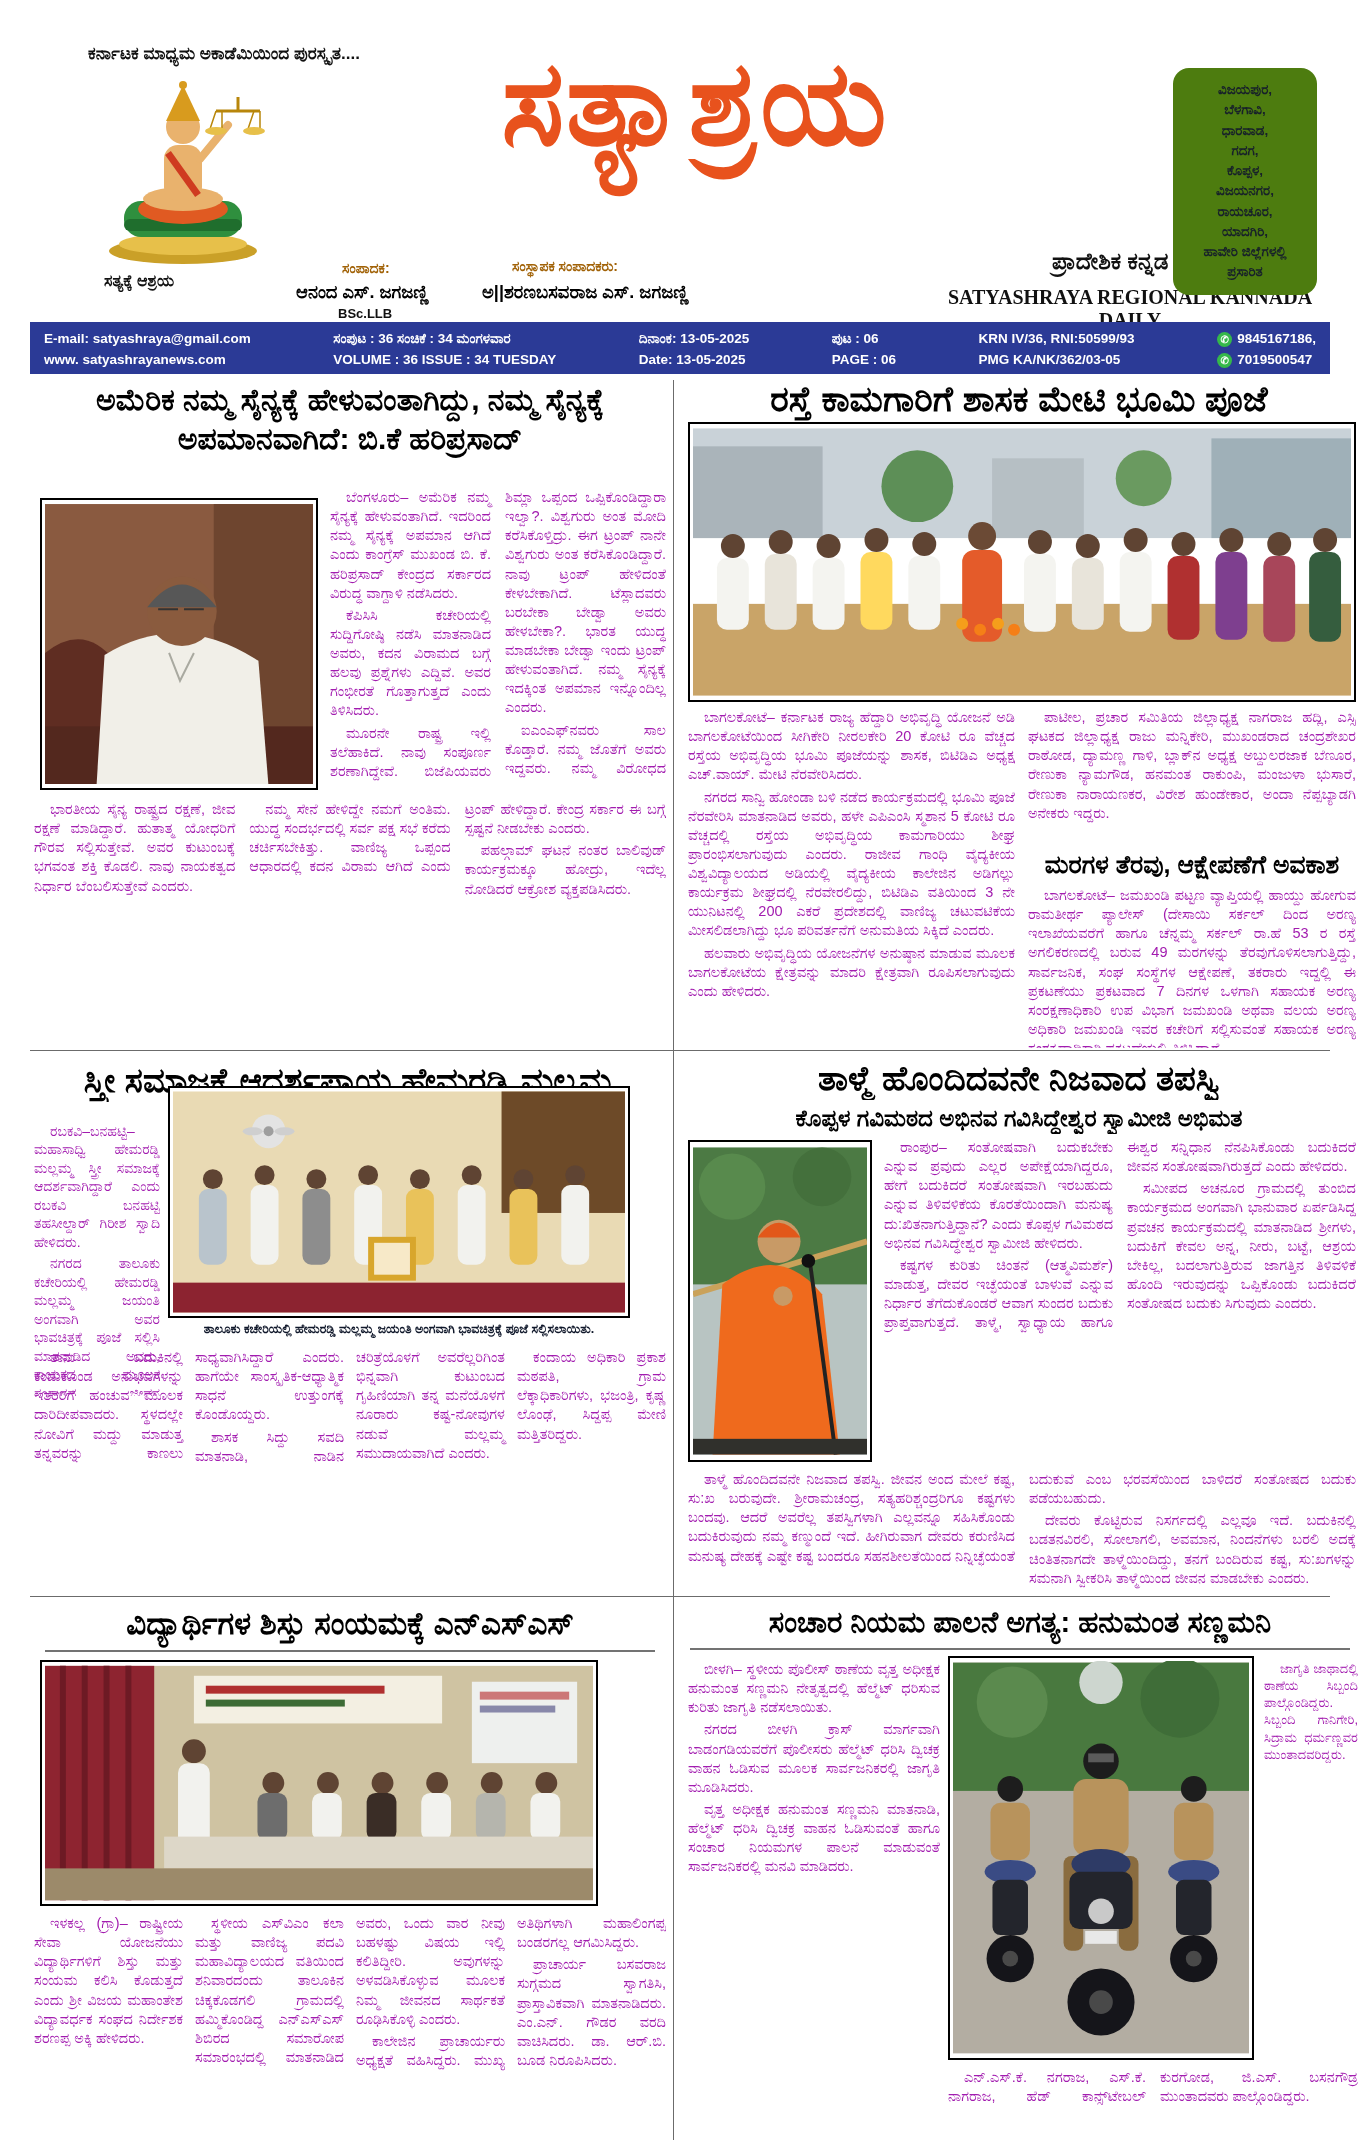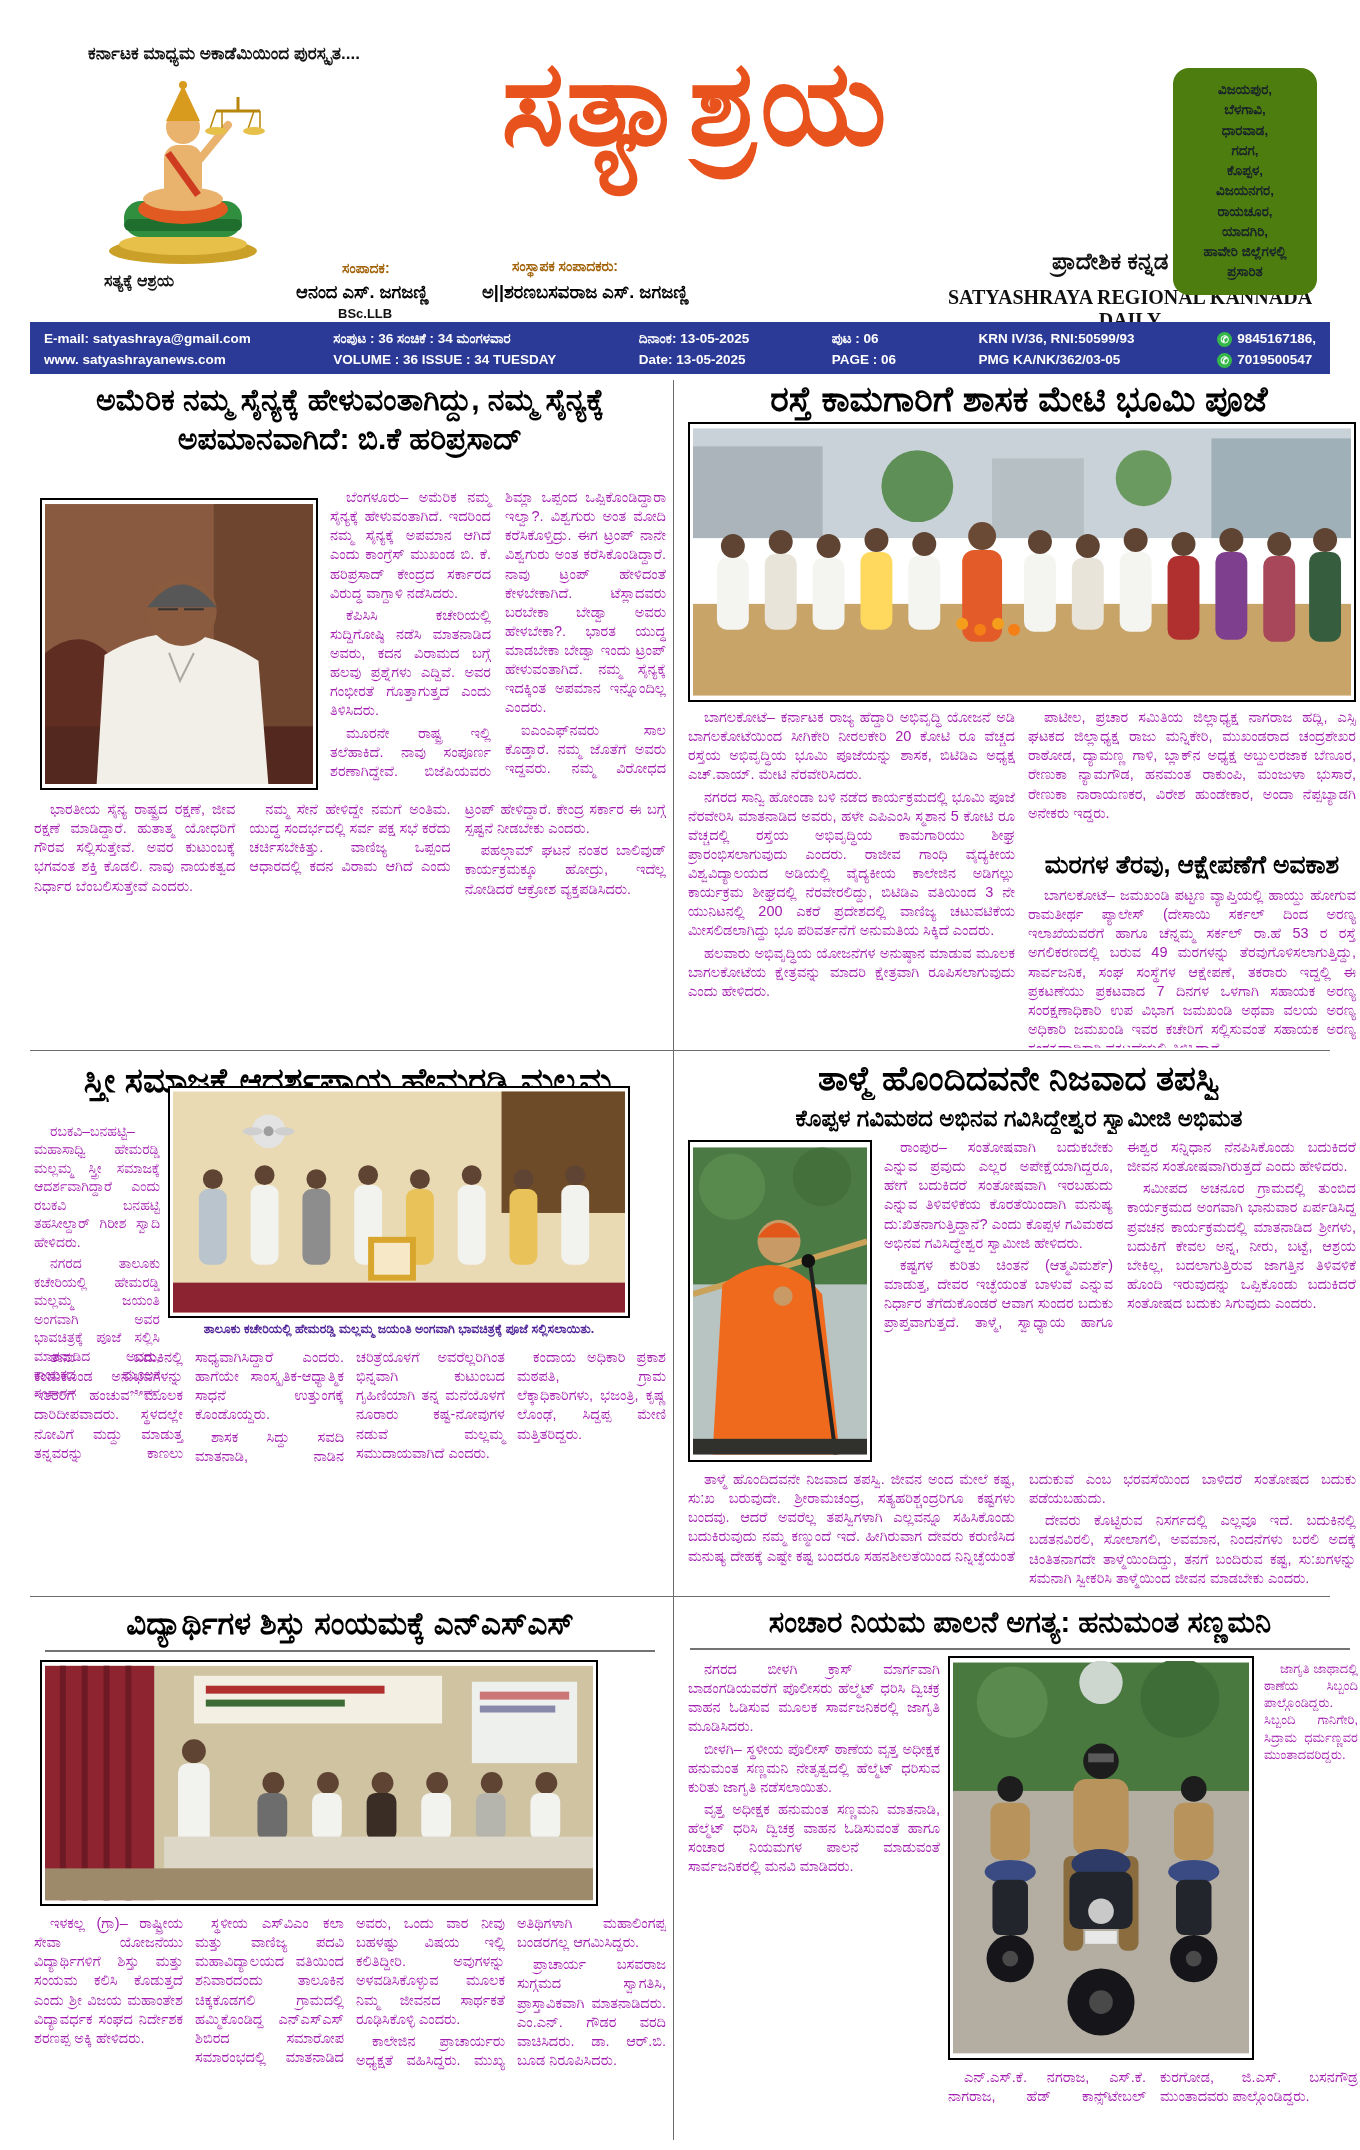--- a/index.html
+++ b/index.html
@@ -19,21 +19,21 @@
   .rule-h{height:1px;background:#6b6b6b;}
   .masthead-title{font-weight:bold;text-align:center;line-height:1.05;letter-spacing:2px;}
   .yellowbox{background:#4d7c0f;border-radius:16px;text-align:center;font-weight:bold;
              font-size:13.5px;line-height:1.5;color:#17202a;padding:12px 6px;}
   .infobar{background:#2b3a96;color:#fff;display:flex;align-items:flex-end;
            font-weight:bold;font-size:13.5px;line-height:1.55;padding:3px 14px;box-sizing:border-box;}
   .infobar .cell{white-space:nowrap;}
   .wa-row{display:flex;align-items:center;gap:5px;}
   .wa-icon{display:inline-flex;width:15px;height:15px;border-radius:50%;background:#35b84a;
            color:#fff;font-size:10px;align-items:center;justify-content:center;}
-  .caption{font-size:12.5px;font-weight:bold;text-align:center;color:#4c1d95;}
+  .caption{font-size:12.5px;font-weight:bold;text-align:center;color:#0f172a;}
   .underlined{border-bottom:2px solid #737373;padding-bottom:6px;}
   .edlabel{font-weight:bold;font-size:14px;color:#a16207;text-align:right;}
   .edname{font-weight:bold;font-size:18px;color:#000;}
 </style>
 </head>
 <body>
 
 <div class="page">
 
   <div class="abs" style="left:88px;top:44px;font-size:17px;font-weight:bold;">ಕರ್ನಾಟಕ ಮಾಧ್ಯಮ ಅಕಾಡೆಮಿಯಿಂದ ಪುರಸ್ಕೃತ....</div>
@@ -328,22 +328,22 @@
   <div class="abs body-text cols4" style="left:34px;top:1914px;width:632px;height:214px;">
     <p>ಇಳಕಲ್ಲ (ಗ್ರಾ)– ರಾಷ್ಟ್ರೀಯ ಸೇವಾ ಯೋಜನೆಯು ವಿದ್ಯಾರ್ಥಿಗಳಿಗೆ ಶಿಸ್ತು ಮತ್ತು ಸಂಯಮ ಕಲಿಸಿ ಕೊಡುತ್ತದೆ ಎಂದು ಶ್ರೀ ವಿಜಯ ಮಹಾಂತೇಶ ವಿದ್ಯಾವರ್ಧಕ ಸಂಘದ ನಿರ್ದೇಶಕ ಶರಣಪ್ಪ ಅಕ್ಕಿ ಹೇಳಿದರು.</p>
     <p>ಸ್ಥಳೀಯ ಎಸ್‌ವಿಎಂ ಕಲಾ ಮತ್ತು ವಾಣಿಜ್ಯ ಪದವಿ ಮಹಾವಿದ್ಯಾಲಯದ ವತಿಯಿಂದ ಶನಿವಾರದಂದು ತಾಲೂಕಿನ ಚಿಕ್ಕಕೊಡಗಲಿ ಗ್ರಾಮದಲ್ಲಿ ಹಮ್ಮಿಕೊಂಡಿದ್ದ ಎನ್‌ಎಸ್‌ಎಸ್ ಶಿಬಿರದ ಸಮಾರೋಪ ಸಮಾರಂಭದಲ್ಲಿ ಮಾತನಾಡಿದ ಅವರು, ಒಂದು ವಾರ ನೀವು ಬಹಳಷ್ಟು ವಿಷಯ ಇಲ್ಲಿ ಕಲಿತಿದ್ದೀರಿ. ಅವುಗಳನ್ನು ಅಳವಡಿಸಿಕೊಳ್ಳುವ ಮೂಲಕ ನಿಮ್ಮ ಜೀವನದ ಸಾರ್ಥಕತೆ ರೂಢಿಸಿಕೊಳ್ಳಿ ಎಂದರು.</p>
     <p>ಕಾಲೇಜಿನ ಪ್ರಾಚಾರ್ಯರು ಅಧ್ಯಕ್ಷತೆ ವಹಿಸಿದ್ದರು. ಮುಖ್ಯ ಅತಿಥಿಗಳಾಗಿ ಮಹಾಲಿಂಗಪ್ಪ ಬಂಡರಗಲ್ಲ ಆಗಮಿಸಿದ್ದರು.</p>
     <p>ಪ್ರಾಚಾರ್ಯ ಬಸವರಾಜ ಸುಗ್ಗಮದ ಸ್ವಾಗತಿಸಿ, ಪ್ರಾಸ್ತಾವಿಕವಾಗಿ ಮಾತನಾಡಿದರು. ಎಂ.ಎನ್. ಗೌಡರ ವರದಿ ವಾಚಿಸಿದರು. ಡಾ. ಆರ್.ಬಿ. ಬೂಡ ನಿರೂಪಿಸಿದರು.</p>
   </div>
 
   <div class="abs hl nowrap underlined" style="left:690px;top:1604px;width:660px;font-size:29px;">ಸಂಚಾರ ನಿಯಮ ಪಾಲನೆ ಅಗತ್ಯ: ಹನುಮಂತ ಸಣ್ಣಮನಿ</div>
 
   <div class="abs body-text" style="left:688px;top:1660px;width:252px;height:480px;">
+    <p>ಬೀಳಗಿ– ಸ್ಥಳೀಯ ಪೊಲೀಸ್ ಠಾಣೆಯ ವೃತ್ತ ಅಧೀಕ್ಷಕ ಹನುಮಂತ ಸಣ್ಣಮನಿ ನೇತೃತ್ವದಲ್ಲಿ ಹೆಲ್ಮೆಟ್ ಧರಿಸುವ ಕುರಿತು ಜಾಗೃತಿ ನಡೆಸಲಾಯಿತು.</p>
     <p>ನಗರದ ಬೀಳಗಿ ಕ್ರಾಸ್ ಮಾರ್ಗವಾಗಿ ಬಾಡಂಗಡಿಯವರೆಗೆ ಪೊಲೀಸರು ಹೆಲ್ಮೆಟ್ ಧರಿಸಿ ದ್ವಿಚಕ್ರ ವಾಹನ ಓಡಿಸುವ ಮೂಲಕ ಸಾರ್ವಜನಿಕರಲ್ಲಿ ಜಾಗೃತಿ ಮೂಡಿಸಿದರು.</p>
-    <p>ಬೀಳಗಿ– ಸ್ಥಳೀಯ ಪೊಲೀಸ್ ಠಾಣೆಯ ವೃತ್ತ ಅಧೀಕ್ಷಕ ಹನುಮಂತ ಸಣ್ಣಮನಿ ನೇತೃತ್ವದಲ್ಲಿ ಹೆಲ್ಮೆಟ್ ಧರಿಸುವ ಕುರಿತು ಜಾಗೃತಿ ನಡೆಸಲಾಯಿತು.</p>
     <p>ವೃತ್ತ ಅಧೀಕ್ಷಕ ಹನುಮಂತ ಸಣ್ಣಮನಿ ಮಾತನಾಡಿ, ಹೆಲ್ಮೆಟ್ ಧರಿಸಿ ದ್ವಿಚಕ್ರ ವಾಹನ ಓಡಿಸುವಂತೆ ಹಾಗೂ ಸಂಚಾರ ನಿಯಮಗಳ ಪಾಲನೆ ಮಾಡುವಂತೆ ಸಾರ್ವಜನಿಕರಲ್ಲಿ ಮನವಿ ಮಾಡಿದರು.</p>
   </div>
 
   <div class="abs photo" style="left:948px;top:1656px;width:306px;height:404px;">
     <svg viewBox="0 0 300 396">
       <rect width="300" height="396" fill="#b3ada2"></rect>
       <rect width="300" height="130" fill="#49793f"></rect>
       <circle cx="60" cy="40" r="36" fill="#5b8a4e"></circle>
       <circle cx="230" cy="36" r="40" fill="#3f6d38"></circle>
       <circle cx="150" cy="20" r="22" fill="#cdd6cf"></circle>

